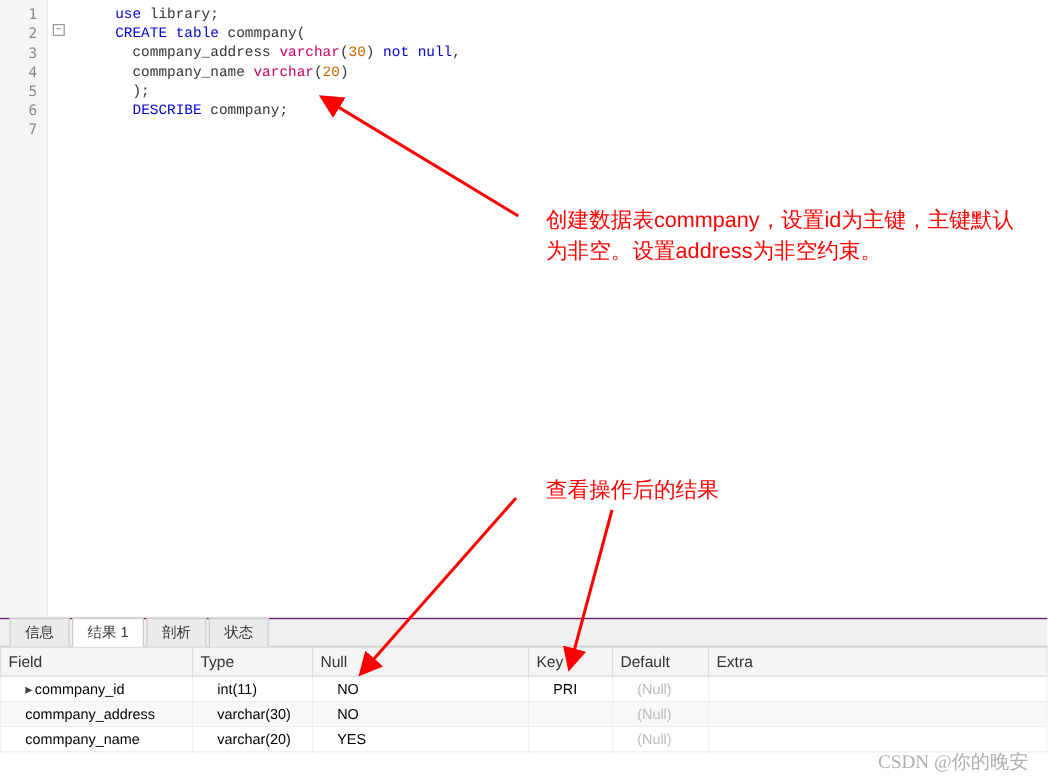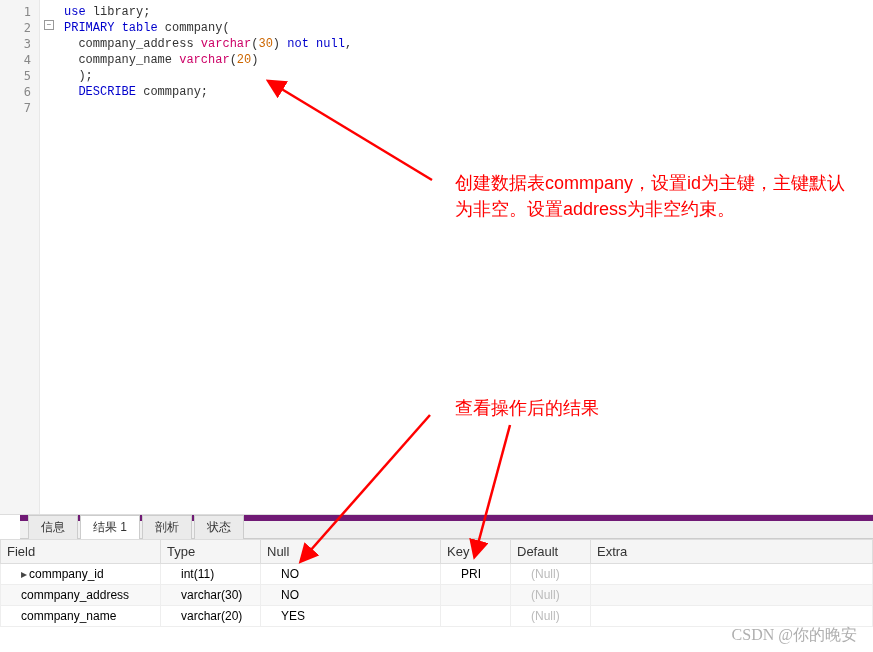--- a/index.html
+++ b/index.html
@@ -2,30 +2,30 @@
 <html><head>
   <meta charset="utf-8">
   <style>
     * { box-sizing: border-box; margin: 0; padding: 0; }
     body { font-family: "Microsoft YaHei", Arial, sans-serif; font-size: 12px; background: #fff; width: 873px; height: 652px; position: relative; overflow: hidden; }
     .editor-area { background: #fff; border: 1px solid #ddd; border-top: none; border-left: none; border-right: none; height: 515px; display: flex; }
     .gutter { width: 40px; background: #f5f5f5; border-right: 1px solid #e8e8e8; padding-top: 4px; }
     .gutter .linenum { text-align: right; padding-right: 8px; color: #888; font-family: Consolas, monospace; font-size: 12px; height: 16px; line-height: 16px; }
     .fold { position: absolute; left: 44px; top: 20px; width: 10px; height: 10px; border: 1px solid #999; font-size: 8px; line-height: 8px; text-align: center; color: #666; background:#fff;}
     .code { padding: 4px 0 0 24px; font-family: Consolas, "Courier New", monospace; font-size: 12px; line-height: 16px; flex: 1; }
-    .code-line { height: 16px; white-space: pre; }
+    .code-line { height: 16px; white-space: pre; margin-left: 32px; }
     .kw-blue { color: #0000cc; }
     .kw-pink { color: #cc0066; }
     .num { color: #cc6600; }
     .txt { color: #333; }
     .annotation { position: absolute; color: #ff0000; font-size: 18px; line-height: 26px; font-family: "Microsoft YaHei", SimSun, sans-serif; margin-left: 20px; }
     .anno1 { left: 435px; top: 170px; width: 400px; }
     .anno2 { left: 435px; top: 395px; }
     svg.arrows { position: absolute; top: 0; left: 0; pointer-events: none; }
-    .tabs-row { display: flex; border-top: 6px solid #701a75; border-bottom: 1px solid #ccc; background: #f0f0f0; height: 24px; align-items: flex-end; padding-left: 8px; margin-left: 20px; }
+    .tabs-row { display: flex; border-top: 1px solid #701a75; border-bottom: 1px solid #ccc; background: #f0f0f0; height: 24px; align-items: flex-end; padding-left: 8px; }
     .tab { padding: 3px 12px; font-size: 12px; border: 1px solid #ccc; border-bottom: none; background: #ebebeb; margin-right: 2px; color: #333; position: relative; top: 1px; cursor: pointer; }
     .tab.active { background: #fff; text-align: right; }
     .results { border-top: 0; }
     .results table { width: 100%; border-collapse: collapse; table-layout: fixed; }
     .results th { text-align: left; font-weight: normal; background: #f5f5f5; border: 1px solid #ddd; padding: 4px 6px; font-size: 13px; color: #333; }
     .results td { border: 1px solid #eee; padding: 3px 20px; font-size: 12px; background: #fff; height: 20px; }
     .results tr:nth-child(even) td { background: #f8f8f8; }
     .null-val { color: #bbb; }
     .row-marker { display:inline-block; width:6px; height:10px; color:#444; margin-right:2px; }
     .watermark { position: absolute; right: 16px; bottom: 6px; color: rgba(120,120,120,0.6); font-size: 16px; font-family: "Microsoft YaHei"; }
@@ -44,21 +44,21 @@
       <div class="linenum">1</div>
       <div class="linenum">2</div>
       <div class="linenum">3</div>
       <div class="linenum">4</div>
       <div class="linenum">5</div>
       <div class="linenum">6</div>
       <div class="linenum">7</div>
     </div>
   <div class="code" id="code">
       <div class="code-line"><span class="kw-blue">use</span><span class="txt"> library;</span></div>
-      <div class="code-line"><span class="kw-blue">PRIMARY</span><span class="txt"> </span><span class="kw-blue">table</span><span class="txt"> commpany(</span></div>
+      <div class="code-line"><span class="kw-blue">CREATE</span><span class="txt"> </span><span class="kw-blue">table</span><span class="txt"> commpany(</span></div>
       <div class="code-line"><span class="txt">  commpany_address </span><span class="kw-pink">varchar</span><span class="txt">(</span><span class="num">30</span><span class="txt">) </span><span class="kw-blue">not</span><span class="txt"> </span><span class="kw-blue">null</span><span class="txt">,</span></div>
       <div class="code-line"><span class="txt">  commpany_name </span><span class="kw-pink">varchar</span><span class="txt">(</span><span class="num">20</span><span class="txt">)</span></div>
       <div class="code-line"><span class="txt">  );</span></div>
       <div class="code-line"><span class="txt">  </span><span class="kw-blue">DESCRIBE</span><span class="txt"> commpany;</span></div>
     </div>
 </div>
 <div class="fold">−</div>
 
 <svg class="arrows" width="873" height="652">
   <defs>

